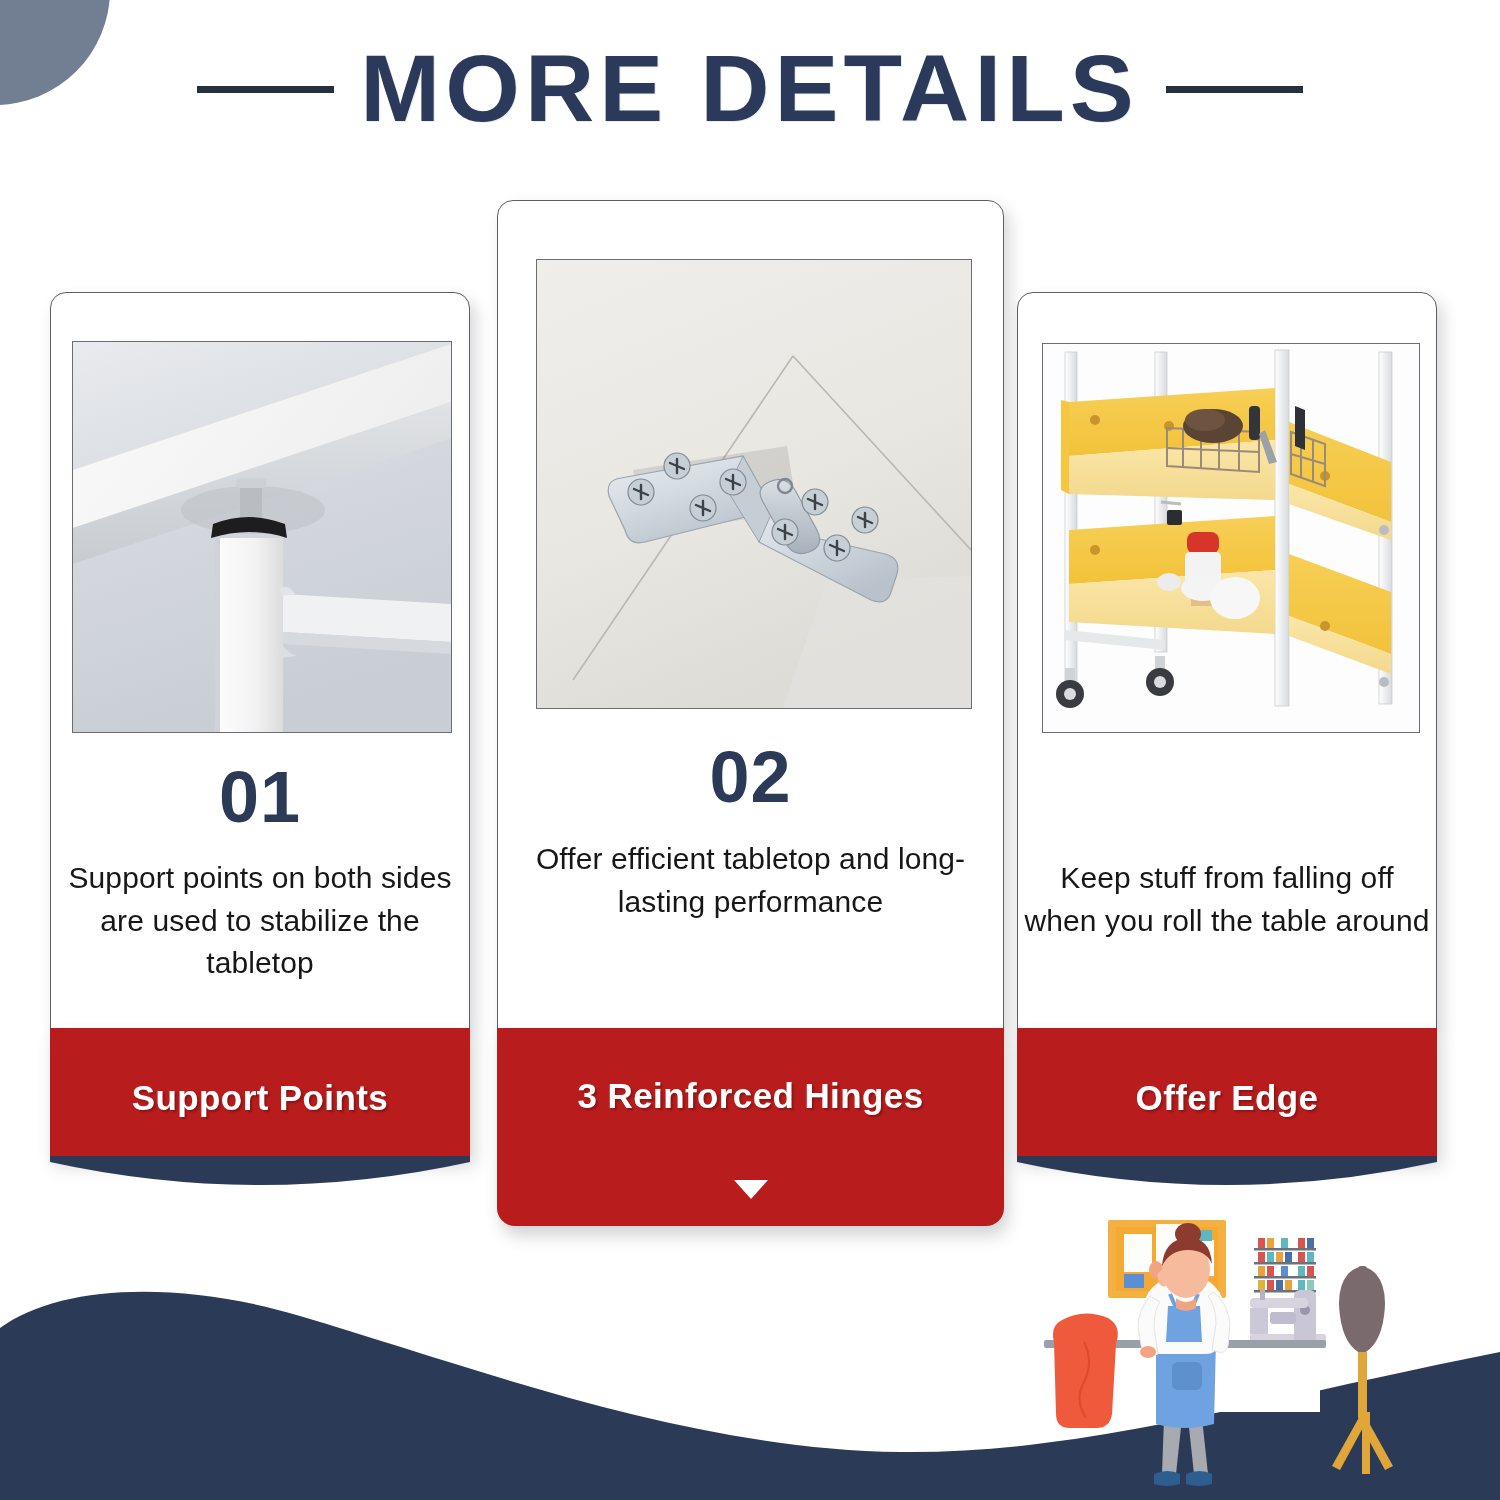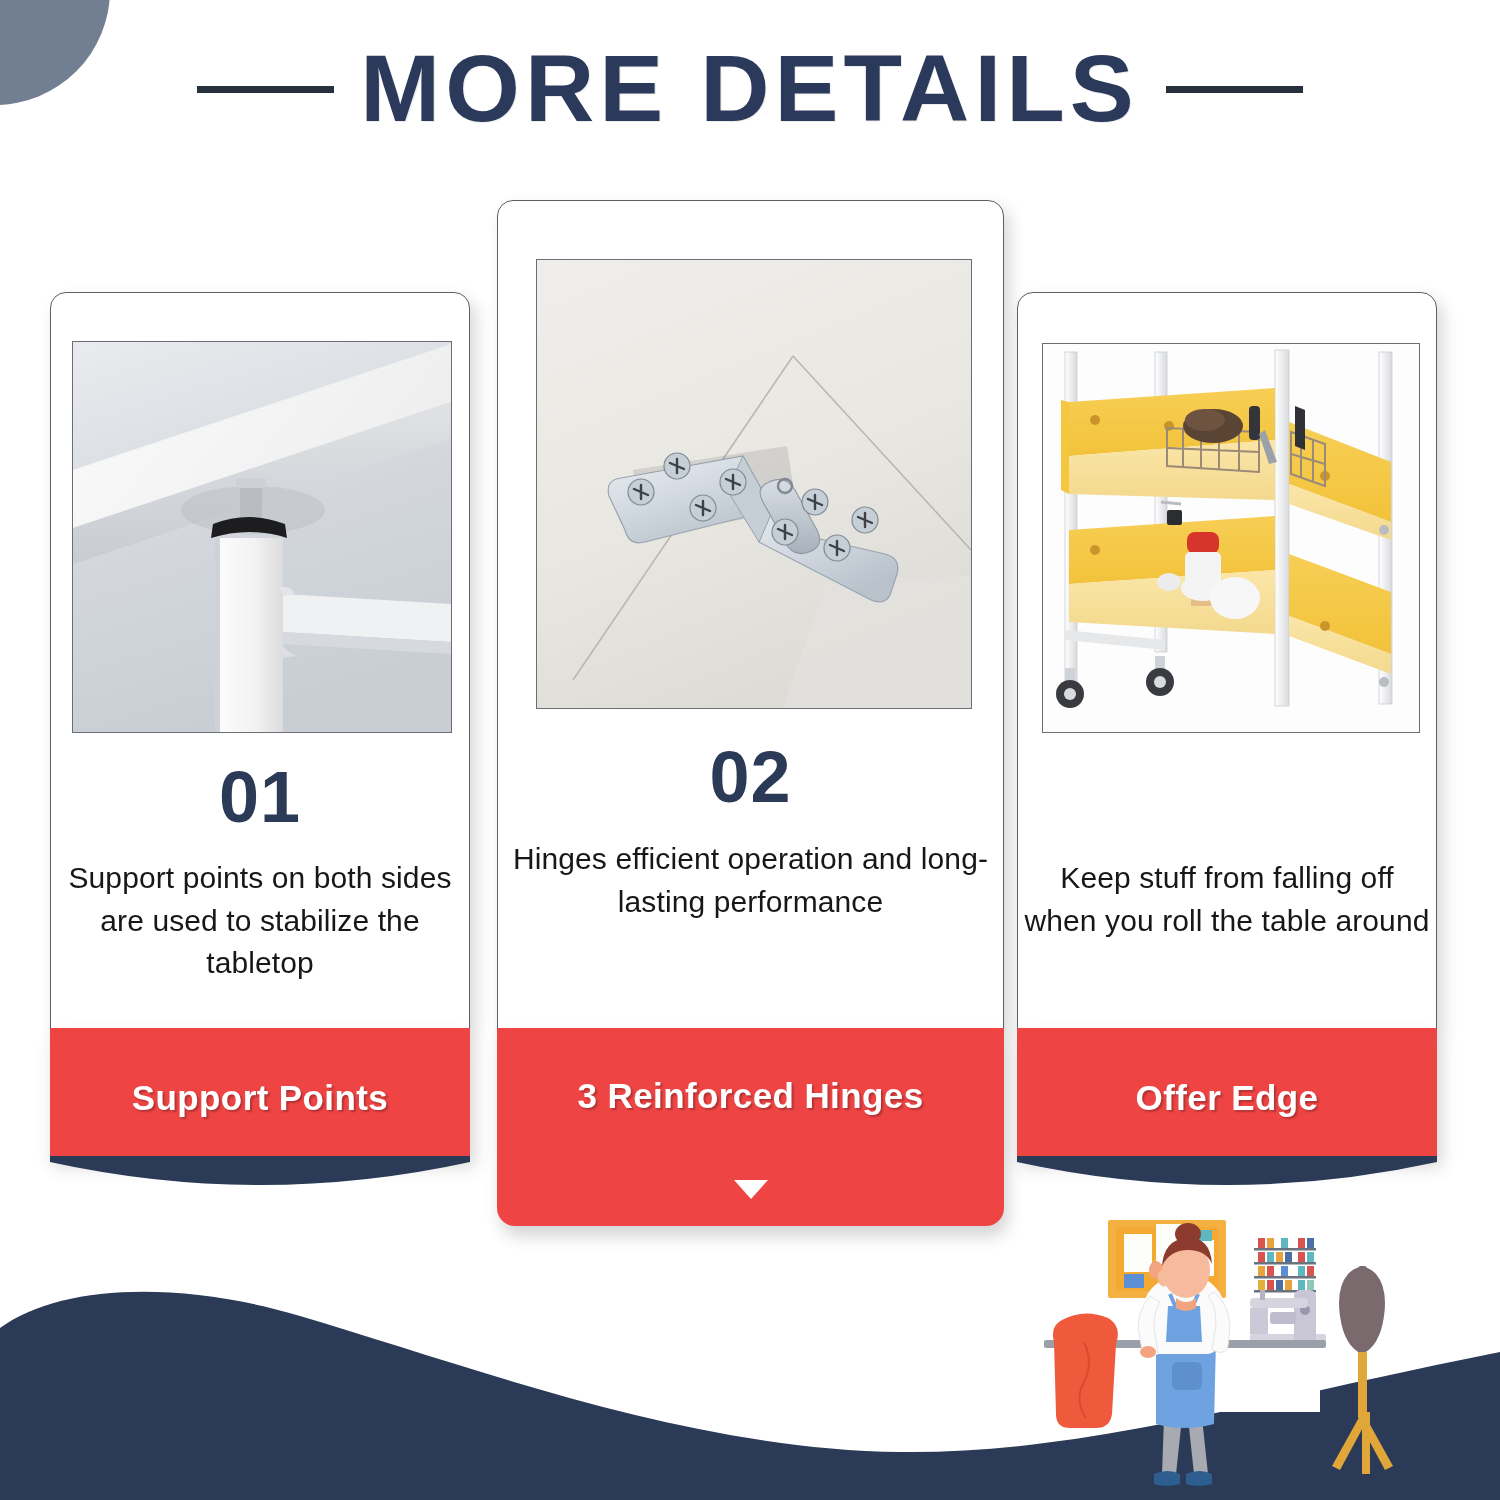--- a/index.html
+++ b/index.html
@@ -120,21 +120,21 @@
     letter-spacing: 0.1px;
   }
   .card.c1 .card-desc { top: 564px; }
   .card.c2 .card-desc { top: 637px; }
   .card.c3 .card-desc { top: 564px; }
 
   
   .footer {
     position: absolute;
     left: -1px;
-    background: #ef4444;
+    background: #b91c1c;
     box-sizing: border-box;
     box-shadow: 4px 10px 16px rgba(60,60,70,0.22);
   }
   .card.c1 .footer { top: 735px; width: 420px; height: 128px; }
   .card.c2 .footer { top: 827px; width: 507px; height: 198px;
                      border-bottom-left-radius: 18px; border-bottom-right-radius: 18px; }
   .card.c3 .footer { top: 735px; width: 420px; height: 128px; }
 
   
   .footer-lip {
@@ -307,21 +307,21 @@
           <path d="M97 229 L111 235 M104 225 L104 239"></path>
           <path d="M159 245 L173 251 M166 241 L166 255"></path>
           <path d="M271 239 L285 245 M278 235 L278 249"></path>
           <path d="M321 257 L335 263 M328 253 L328 267"></path>
           <path d="M241 269 L255 275 M248 265 L248 279"></path>
           <path d="M293 285 L307 291 M300 281 L300 295"></path>
         </g>
       </svg>
     </div>
     <div class="card-number">02</div>
-    <div class="card-desc">Hinges efficient operation and long-lasting performance</div>
+    <div class="card-desc">Offer efficient tabletop and long-lasting performance</div>
     <div class="footer">
       <div class="footer-label">3 Reinforced Hinges</div>
       <div class="footer-caret"></div>
     </div>
   </div>
 
   <div class="card c3">
     <div class="photo-frame">
       <svg viewBox="0 0 376 388" preserveAspectRatio="none" width="376" height="388">
         <defs>

